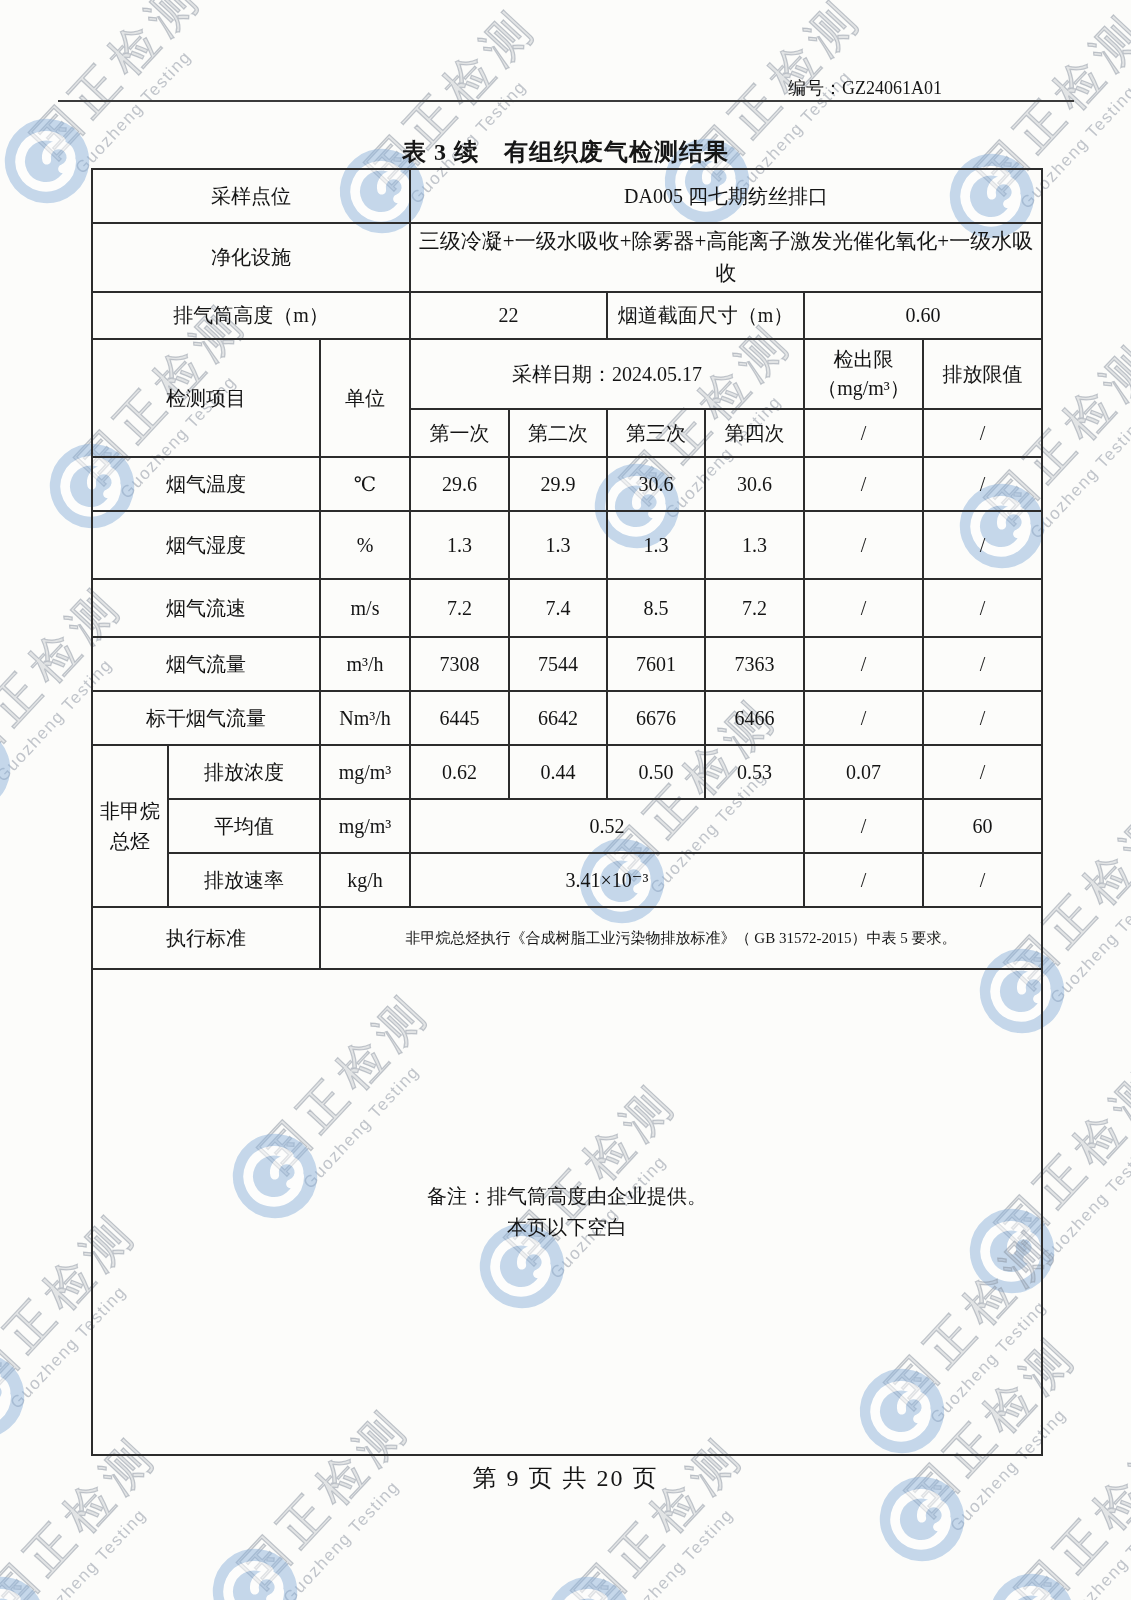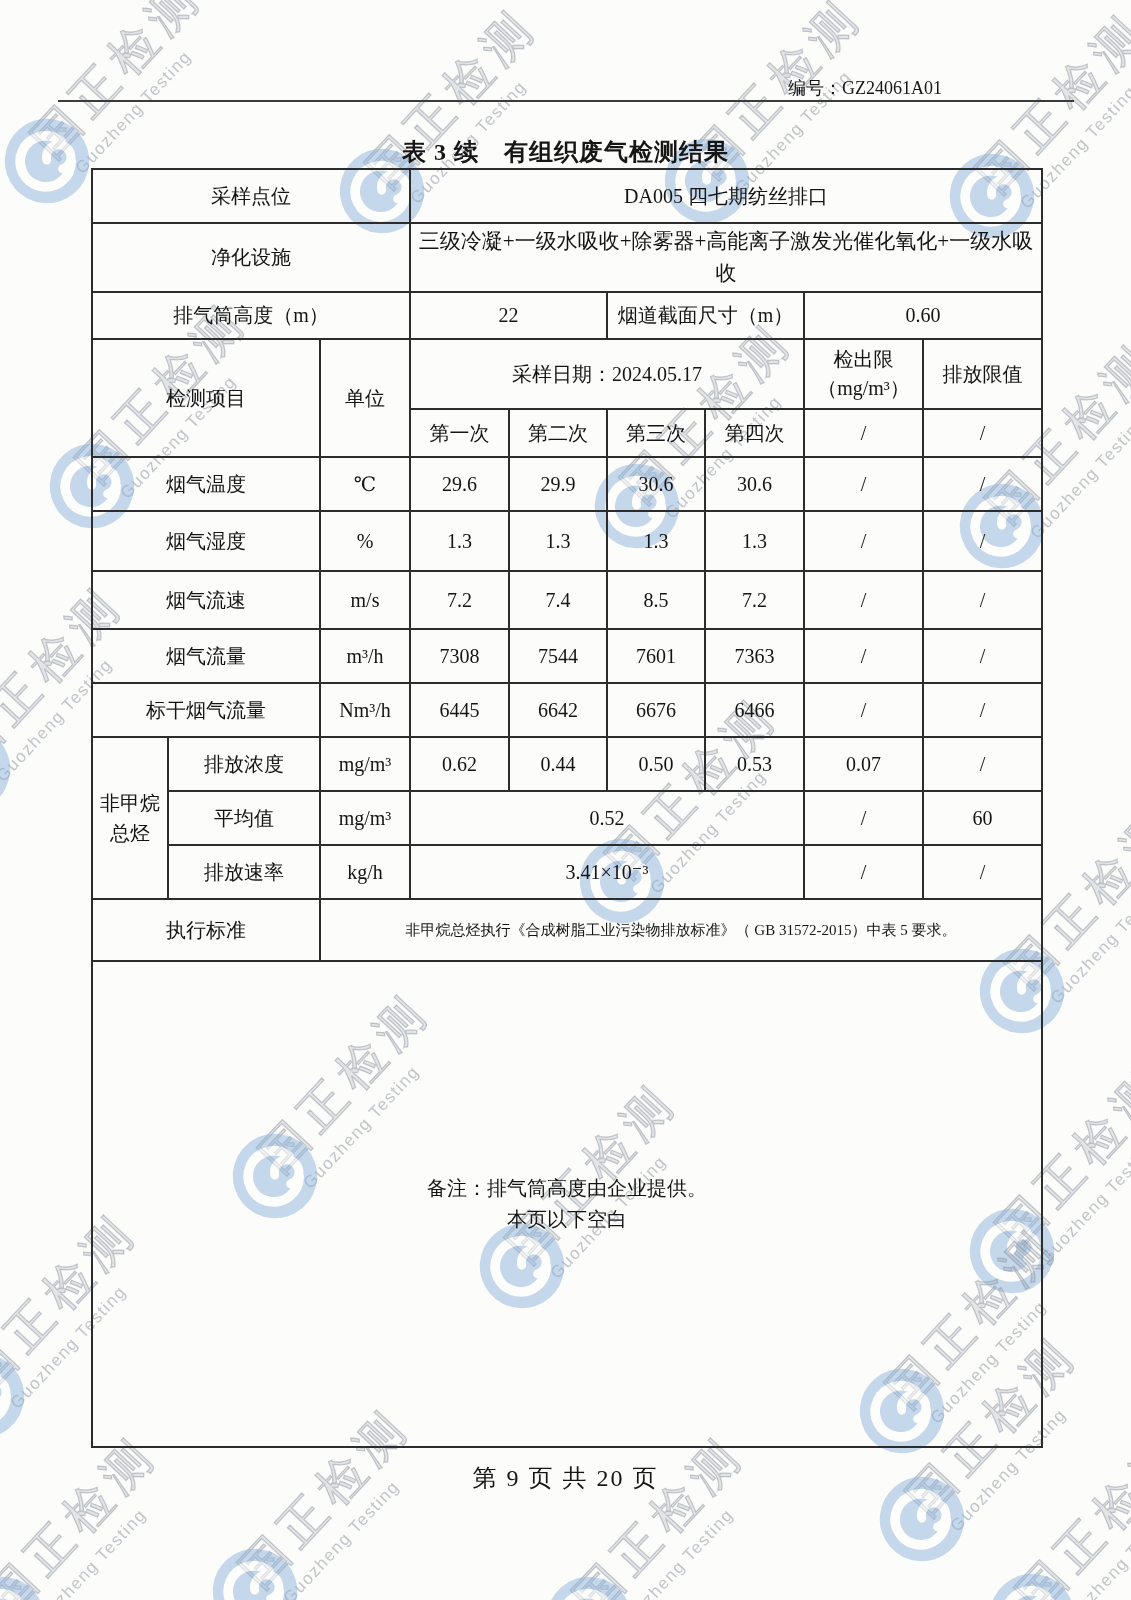--- a/index.html
+++ b/index.html
@@ -341,21 +341,21 @@
         <tr style="height:54px">
           <td colspan="2">烟气温度</td>
           <td>℃</td>
           <td>29.6</td>
           <td>29.9</td>
           <td>30.6</td>
           <td>30.6</td>
           <td>/</td>
           <td>/</td>
         </tr>
-        <tr style="height:60px">
+        <tr style="height:68px">
           <td colspan="2">烟气湿度</td>
           <td>%</td>
           <td>1.3</td>
           <td>1.3</td>
           <td>1.3</td>
           <td>1.3</td>
           <td>/</td>
           <td>/</td>
         </tr>
         <tr style="height:58px">

